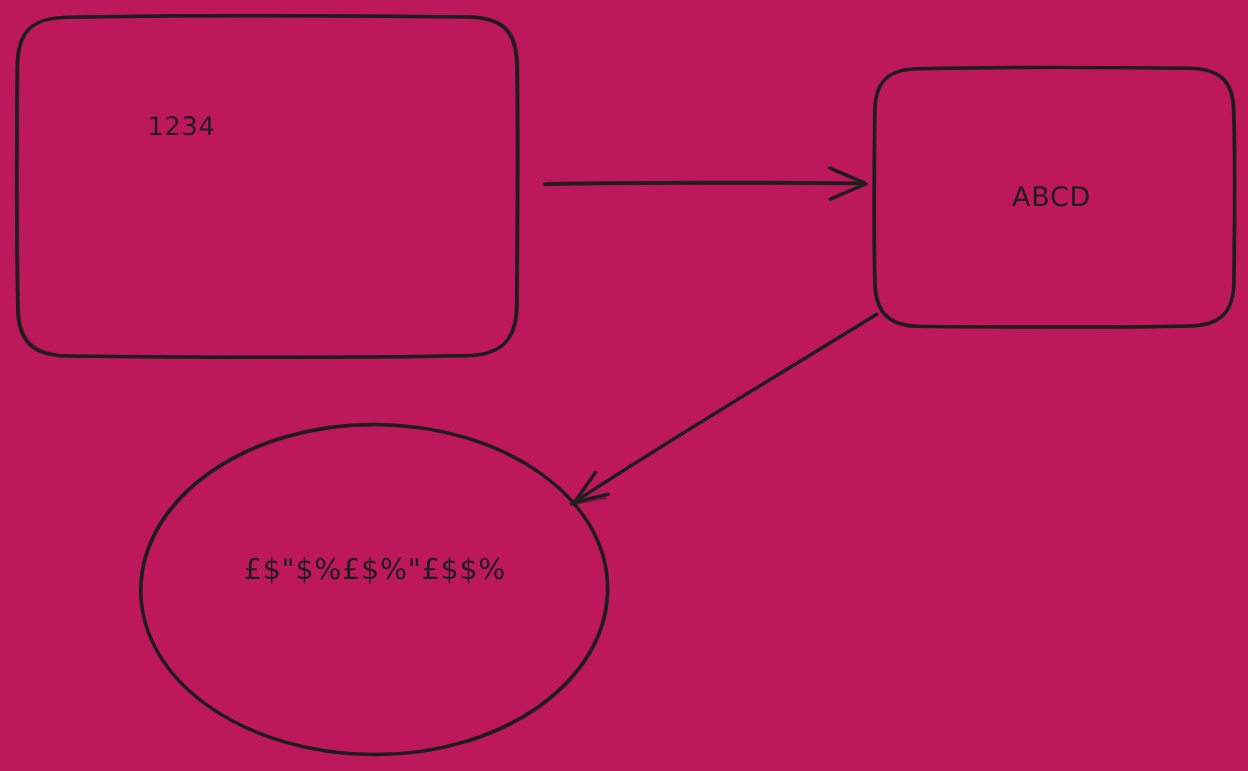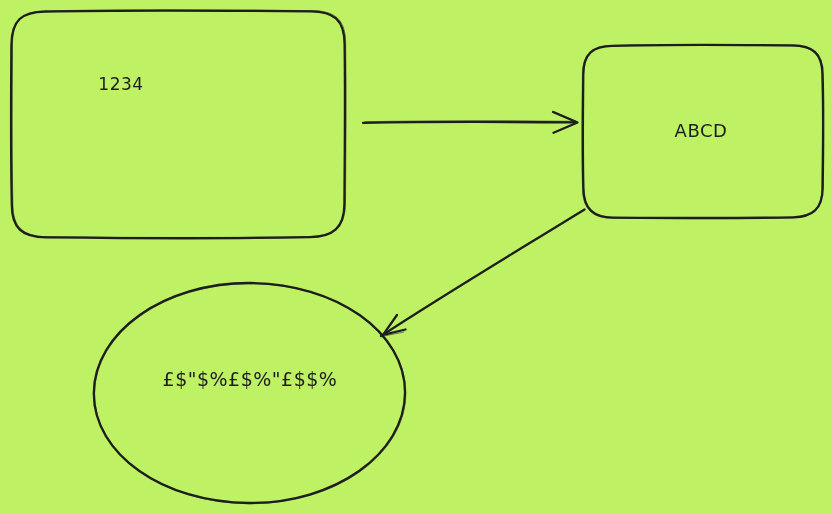--- a/index.html
+++ b/index.html
@@ -4,21 +4,21 @@
 <style>
   html, body {
     margin: 0;
     padding: 0;
     background: #ffffff;
   }
   .stage {
     position: relative;
     width: 832px;
     height: 514px;
-    background: #bef264;
+    background: #be185d;
     overflow: hidden;
   }
   svg {
     display: block;
   }
   .sketch-stroke {
     fill: none;
     stroke: #1e1e1e;
     stroke-width: 2.3;
     stroke-linecap: round;

